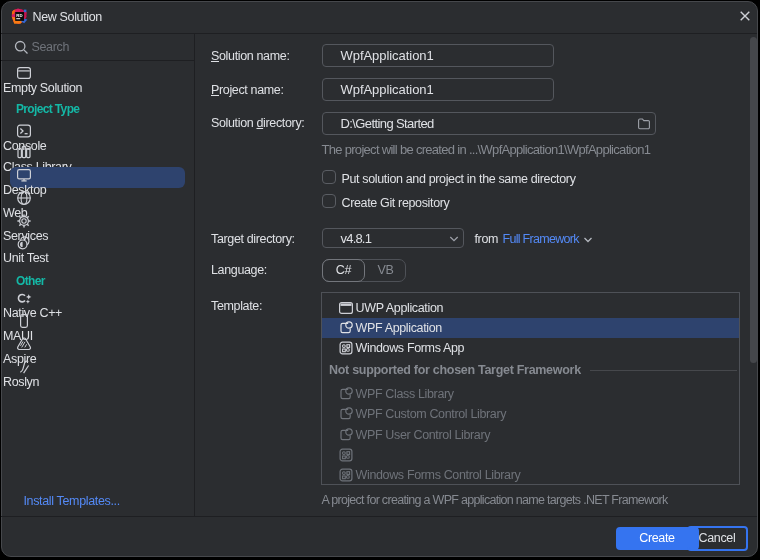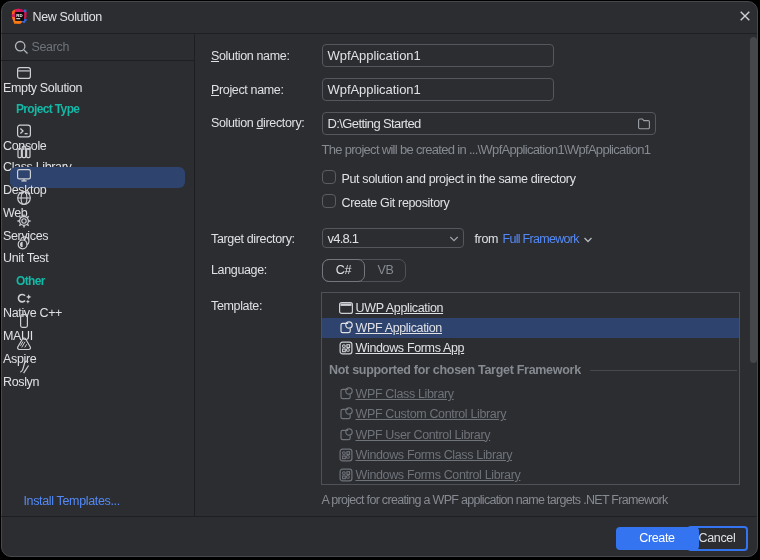--- a/index.html
+++ b/index.html
@@ -10,26 +10,26 @@
   .dim { color:#6f737a; }
   .link { color:#548af7; }
   .sep { position:absolute; background:#1e1f22; }
   .item { position:absolute; left:0; width:194px; height:22px; display:flex; align-items:flex-start;flex-direction:column; }
   .item svg { margin-left:16px; flex:none; }
   .item span { margin-left:3px; }
   .hdr { position:absolute; left:16px; font-weight:bold; font-size:12px; letter-spacing:-0.65px; color:#14b8a6; }
   .label { position:absolute; left:211px; }
   .input { position:absolute; height:23px; background:#2b2d30;
            border:1px solid #54575d; border-radius:4px; display:flex; align-items:center;
-           padding-left:5px; font-size:13px; letter-spacing:-0.05px; }
+           padding-left:18px; font-size:13px; letter-spacing:-0.05px; }
   .cb { position:absolute; left:322px; width:14px; height:14px; border:1px solid #5a5d63;
         border-radius:4px; }
   .cblabel { position:absolute; left:341.5px; }
   .btn { position:absolute; border-radius:4px; display:flex; align-items:center; justify-content:center; }
-  .lrow { position:absolute; left:321.5px; width:418px; height:20px; display:flex; align-items:center;text-decoration:underline; }
+  .lrow { position:absolute; left:321.5px; width:418px; height:20px; display:flex; align-items:center; }
   .lrow svg { margin-left:16px; flex:none; }
   .lrow span { margin-left:2px; }
 </style>
 </head>
 <body>
 
   <div class="abs" style="left:1px;top:1px;width:757px;height:556px;background:#2b2d30;border:1px solid #46484c;border-radius:10px"></div>
 
   <svg class="abs" style="left:11px;top:8px" width="17" height="17" viewBox="0 0 17 17">
     <polygon points="2,2.2 7,0.6 12.5,2 11.5,4.5 15.5,8.5 13,13.5 7.5,16 2.5,13.8 0.6,8.5 1.2,4.5" fill="#d91a5d"></polygon>
@@ -263,21 +263,20 @@
     <span>WPF User Control Library</span>
   </div>
   <div class="lrow dim" style="top:444.9px">
     <svg width="16" height="16" viewBox="0 0 16 16">
       <rect x="2.1" y="2.1" width="11.8" height="11.8" rx="2.4" fill="none" stroke="#6f737a" stroke-width="1.2"></rect>
       <circle cx="5.9" cy="6.1" r="1.4" fill="none" stroke="#6f737a" stroke-width="1.1"></circle>
       <circle cx="9.9" cy="9.9" r="1.4" fill="none" stroke="#6f737a" stroke-width="1.1"></circle>
       <rect x="8.9" y="4.7" width="2.7" height="2.7" fill="none" stroke="#6f737a" stroke-width="1.1"></rect>
       <rect x="4.6" y="9" width="2.7" height="2.7" fill="none" stroke="#6f737a" stroke-width="1.1"></rect>
     </svg>
-    <span>Windows Forms Class Library</span>
   </div>
   <div class="lrow dim" style="top:465.2px">
     <svg width="16" height="16" viewBox="0 0 16 16">
       <rect x="2.1" y="2.1" width="11.8" height="11.8" rx="2.4" fill="none" stroke="#6f737a" stroke-width="1.2"></rect>
       <circle cx="5.9" cy="6.1" r="1.4" fill="none" stroke="#6f737a" stroke-width="1.1"></circle>
       <circle cx="9.9" cy="9.9" r="1.4" fill="none" stroke="#6f737a" stroke-width="1.1"></circle>
       <rect x="8.9" y="4.7" width="2.7" height="2.7" fill="none" stroke="#6f737a" stroke-width="1.1"></rect>
       <rect x="4.6" y="9" width="2.7" height="2.7" fill="none" stroke="#6f737a" stroke-width="1.1"></rect>
     </svg>
     <span>Windows Forms Control Library</span>

